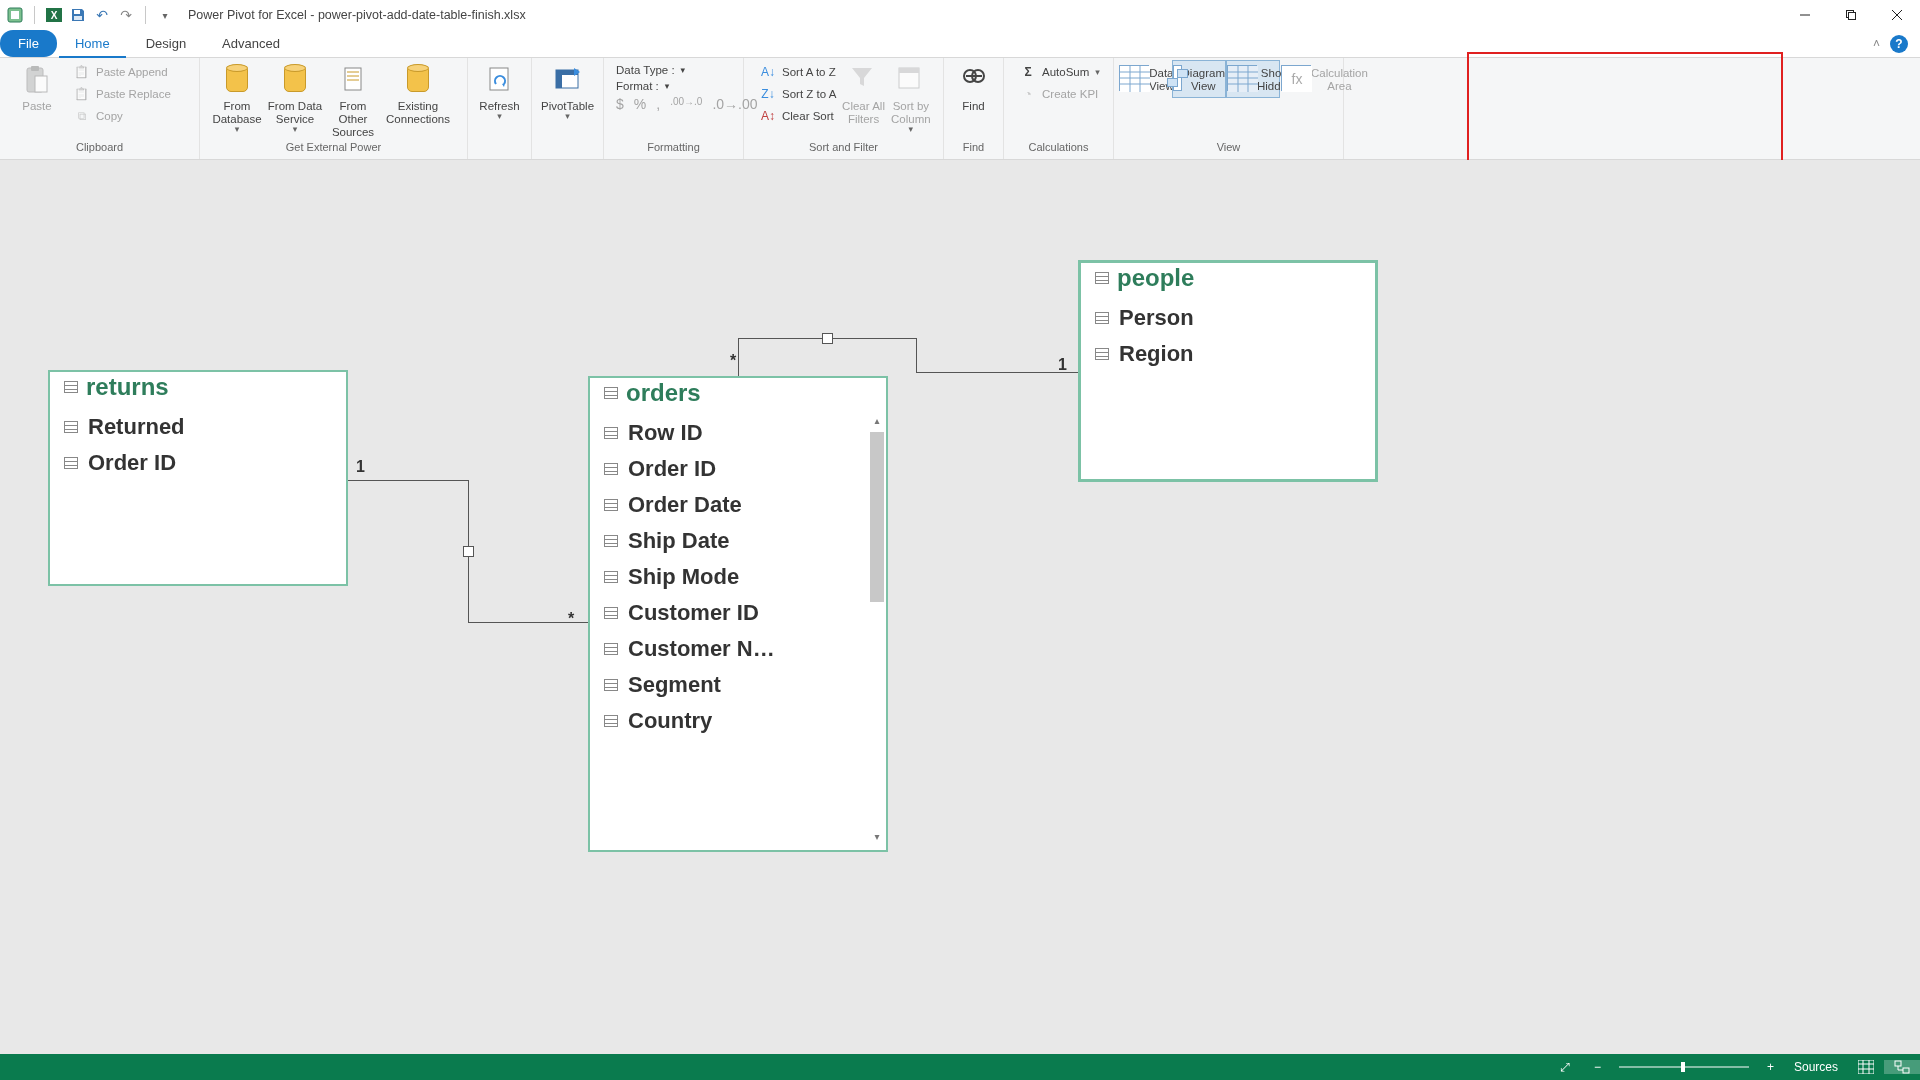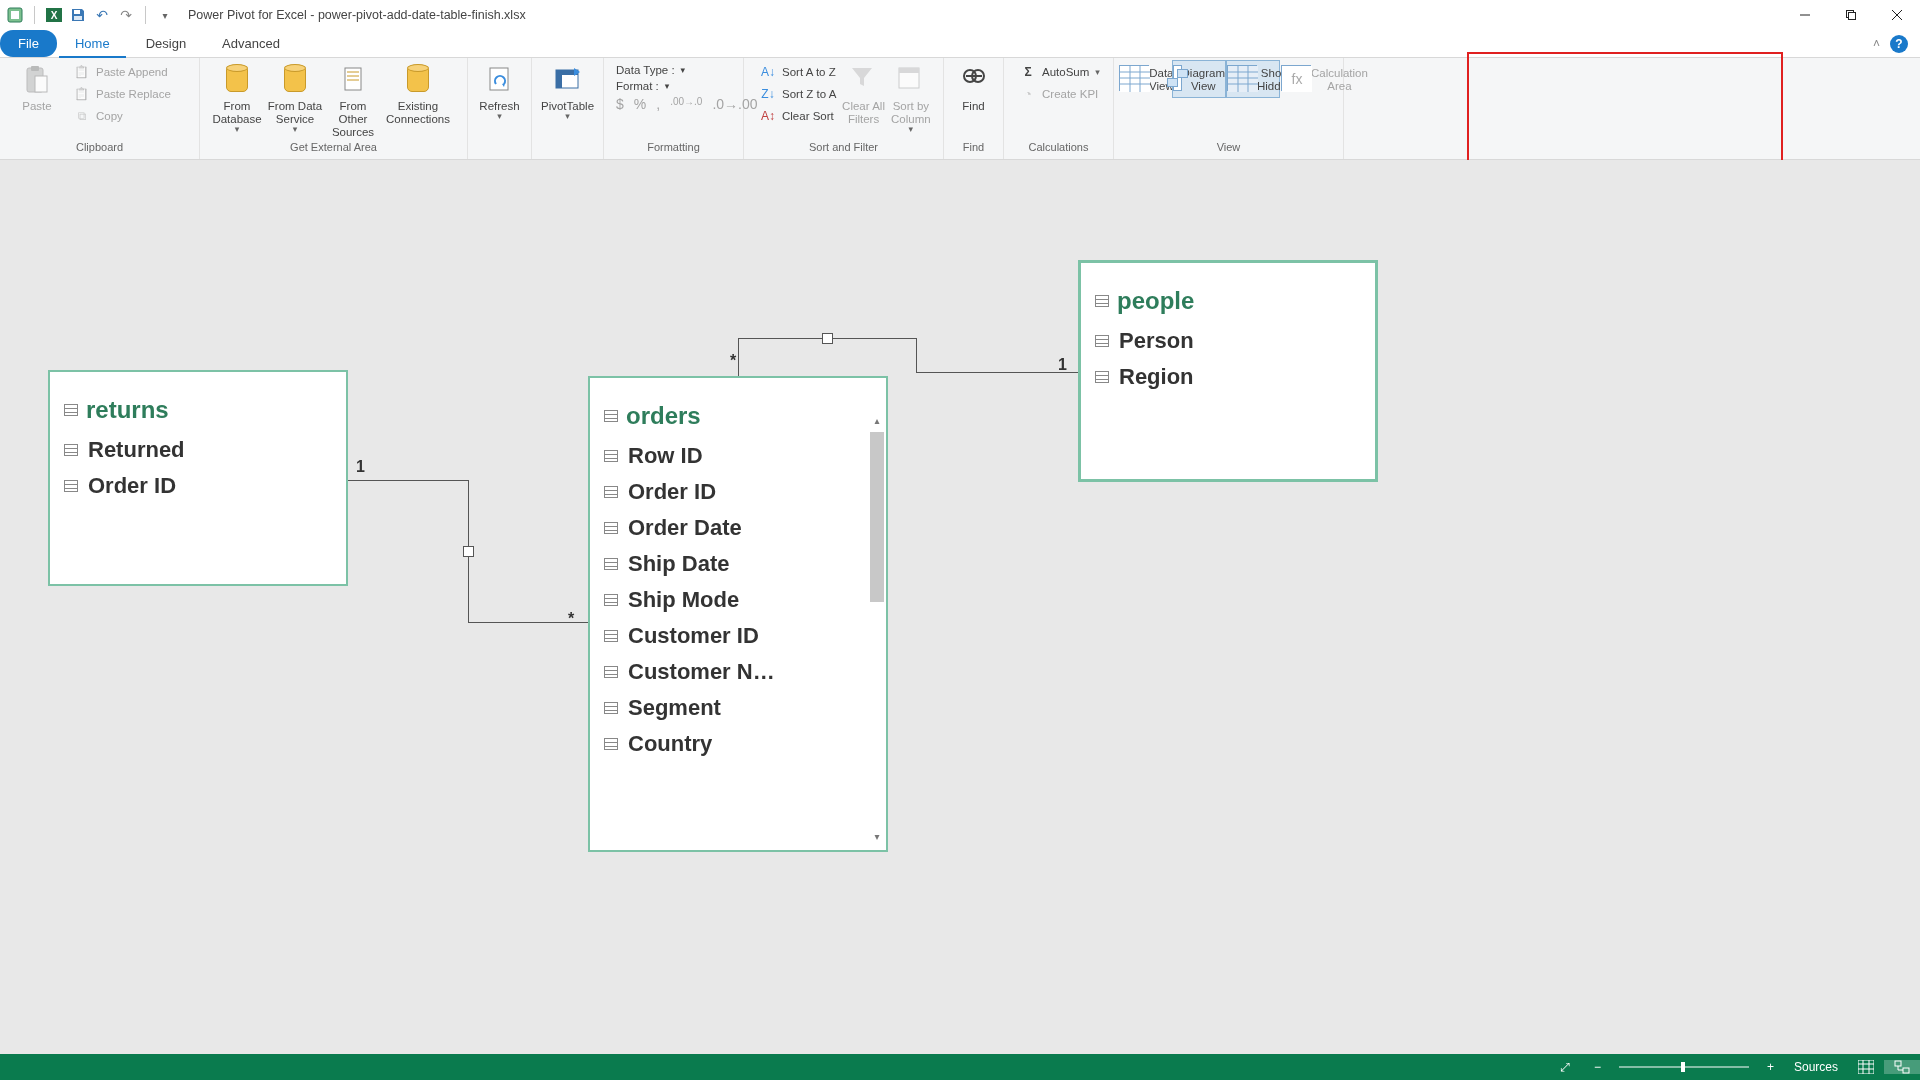--- a/index.html
+++ b/index.html
@@ -49,21 +49,21 @@
 
   .red-highlight { position:absolute; border:2px solid #e02020; pointer-events:none; }
 
   
   .tooltip { position:absolute; background:#fdfdfd; border:1px solid #c3c3c3; box-shadow:0 4px 10px rgba(0,0,0,.18); padding:10px 14px; width:232px; font-size:12px; color:#444; line-height:1.35; }
   .tooltip b { display:block; font-size:12.5px; color:#222; margin-bottom:6px; }
 
   
   .canvas { position:absolute; left:0; right:0; top:160px; bottom:26px; background:#e8e8e8; }
   .table-card { position:absolute; background:#fff; border:2px solid #7cc2a6; }
-  .table-card .th { display:flex; align-items:center; gap:8px; padding:24px 14px 4px; }
+  .table-card .th { display:flex; align-items:center; gap:8px; padding:1px 14px 4px; }
   .table-card .th .tname { color:#2e7d5b; font-size:24px; font-weight:600; }
   .table-card .fields { padding:4px 14px 10px; }
   .field { display:flex; align-items:center; gap:10px; font-size:22px; color:#333; padding:5px 0; font-weight:600; }
   .tblico { width:14px; height:12px; border:1px solid #888; background:linear-gradient(#888,#888) 0 3px/100% 1px no-repeat,linear-gradient(#888,#888) 0 7px/100% 1px no-repeat,#fff; display:inline-block; flex-shrink:0; }
   .scroll-track { position:absolute; right:2px; top:36px; bottom:6px; width:14px; }
   .scroll-arrow { width:14px; height:14px; color:#777; font-size:10px; text-align:center; line-height:14px; }
   .scroll-thumb { position:absolute; top:18px; width:14px; background:#c8c8c8; }
 
   .rel-line { position:absolute; background:#555; }
   .rel-node { position:absolute; width:11px; height:11px; background:#fff; border:1px solid #555; }
@@ -199,21 +199,21 @@
           </div>
           <span>From Other Sources</span>
         </div>
       <div class="bigbtn wide">
           <div class="bicon">
             <div class="db-cyl"></div>
           </div>
           <span>Existing Connections</span>
         </div>
     </div>
-    <div class="group-label">Get External Area</div>
+    <div class="group-label">Get External Power</div>
   </div>
 
   <div class="group" style="width:64px">
     <div class="group-inner">
       <div class="bigbtn">
           <div class="bicon">
             <svg width="32" height="32">
               <rect x="6" y="4" width="18" height="22" fill="#fff" stroke="#888"></rect>
               <path d="M12 20a5 5 0 1 1 8 0" fill="none" stroke="#3a8dde" stroke-width="2"></path>
               <path d="M18 20l3-1-1 4z" fill="#3a8dde"></path>

